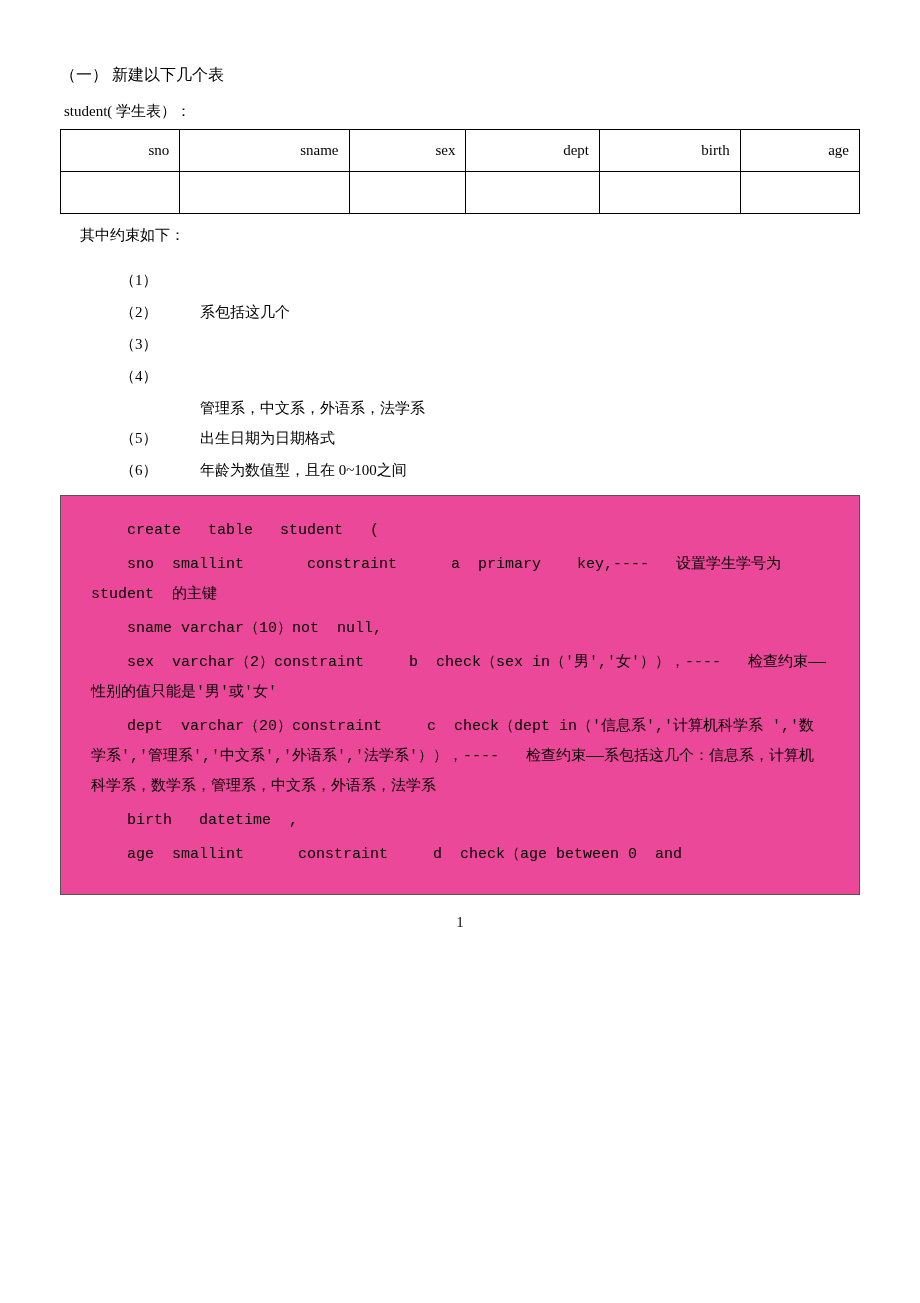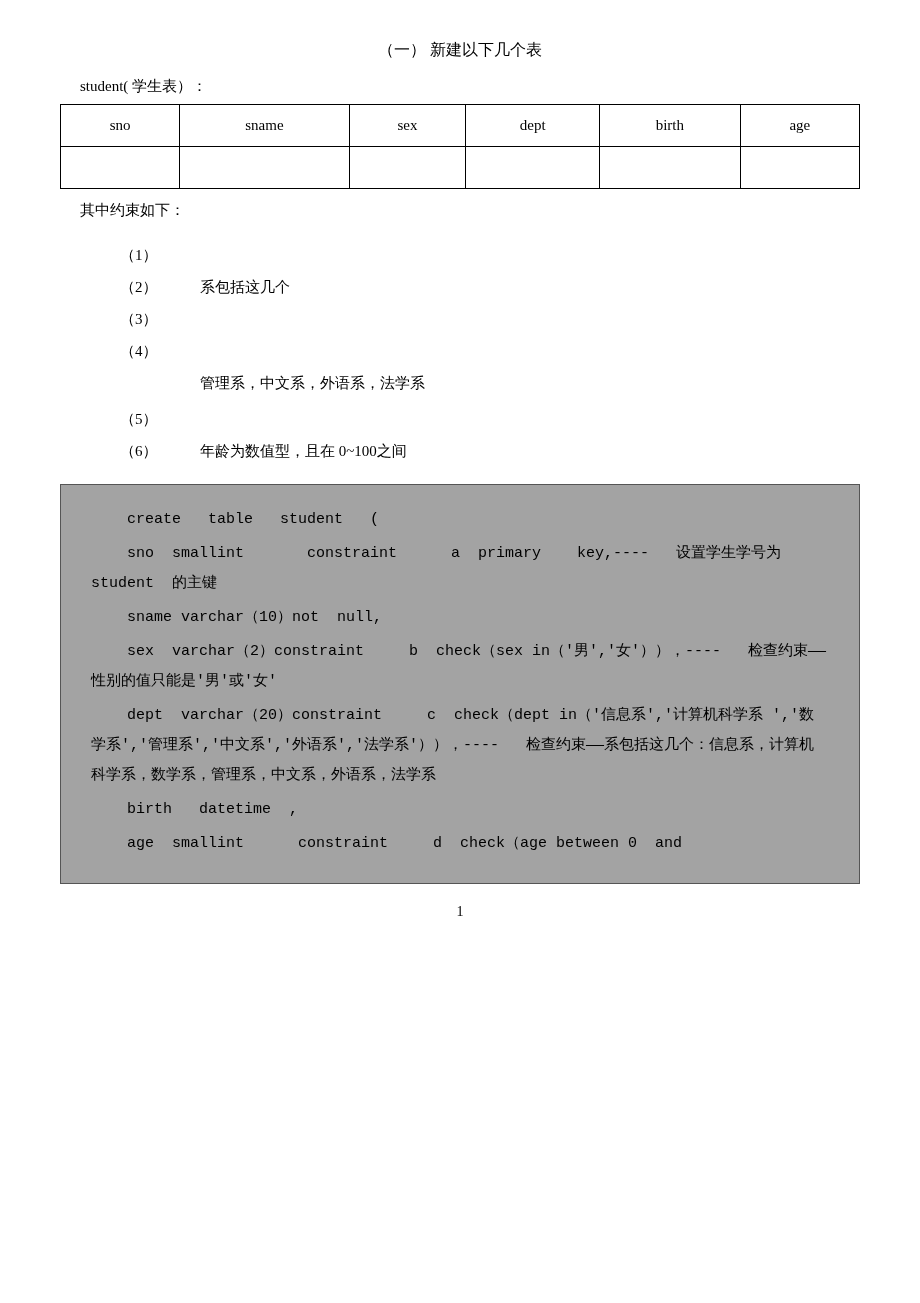--- a/index.html
+++ b/index.html
@@ -17,44 +17,45 @@
       min-height: 1303px;
       padding: 40px 60px;
     }
 
     .page-content {
       max-width: 800px;
       margin: 0 auto;
     }
 
     .section-title {
-      text-align: center;
+      text-align: left;
       font-size: 16px;
       margin-bottom: 16px;
       font-family: "SimSun", serif;
+      margin-top: 25px;
     }
 
     .student-label {
       font-size: 15px;
       margin-bottom: 8px;
-      margin-left: 20px;
+      margin-left: 4px;
     }
 
     .student-table {
       width: 100%;
       border-collapse: collapse;
       margin-bottom: 12px;
       font-size: 15px;
     }
 
     .student-table th,
     .student-table td {
       border: 1px solid #000;
       padding: 12px 10px;
-      text-align: center;
+      text-align: right;
     }
 
     .student-table th {
       font-weight: normal;
     }
 
     .student-table td {
       height: 28px;
     }
 
@@ -79,33 +80,33 @@
       min-width: 80px;
       text-align: left;
     }
 
     .constraint-text {
       flex: 1;
     }
 
     .constraint-extra {
       margin-left: 140px;
-      margin-bottom: 6px;
+      margin-bottom: 0;
       font-size: 15px;
       line-height: 2;
     }
 
     .code-block {
       border: 1px solid #555;
       padding: 20px 30px;
-      margin-top: 18px;
+      margin-top: 10px;
       font-family: "Courier New", "SimSun", monospace;
       font-size: 15px;
       line-height: 1.9;
-      background: #a3a3a3;
+      background: #ec4899;
     }
 
     .code-line {
       margin-bottom: 4px;
       line-height: 2;
     }
 
     .page-number {
       text-align: center;
       margin-top: 20px;
@@ -160,20 +161,21 @@
     <div class="constraint-item">
       <span class="constraint-num">（4）</span>
     </div>
   </div>
 
   <div class="constraint-extra">管理系，中文系，外语系，法学系</div>
 
   <div class="constraint-list">
     <div class="constraint-item">
       <span class="constraint-num">（5）</span>
+      <span class="constraint-text">出生日期为日期格式</span>
     </div>
     <div class="constraint-item">
       <span class="constraint-num">（6）</span>
       <span class="constraint-text">年龄为数值型，且在  0~100之间</span>
     </div>
   </div>
 
   <div class="code-block">
     <div class="code-line">
       &nbsp;&nbsp;&nbsp;&nbsp;create &nbsp; table &nbsp; student &nbsp; (

